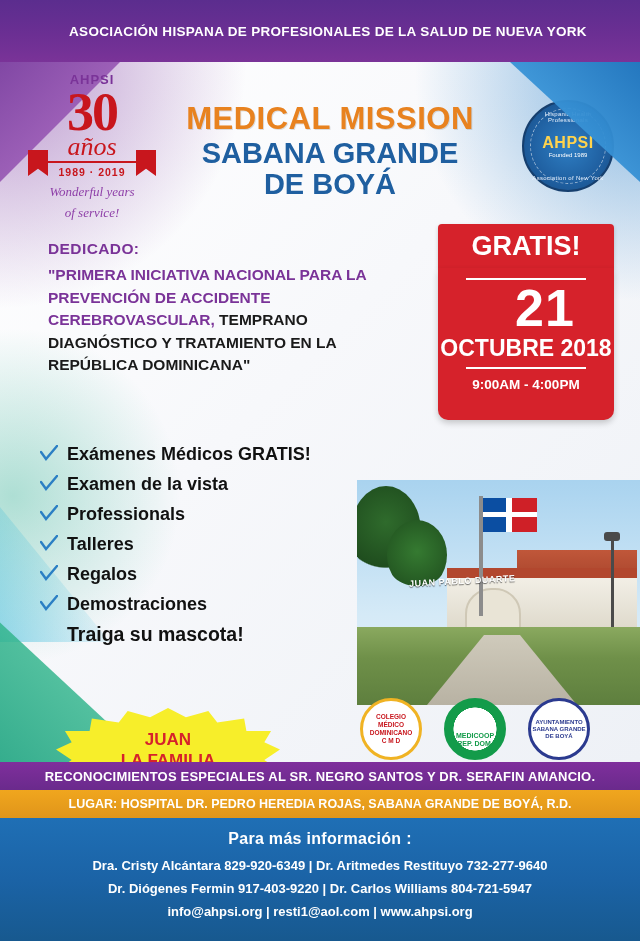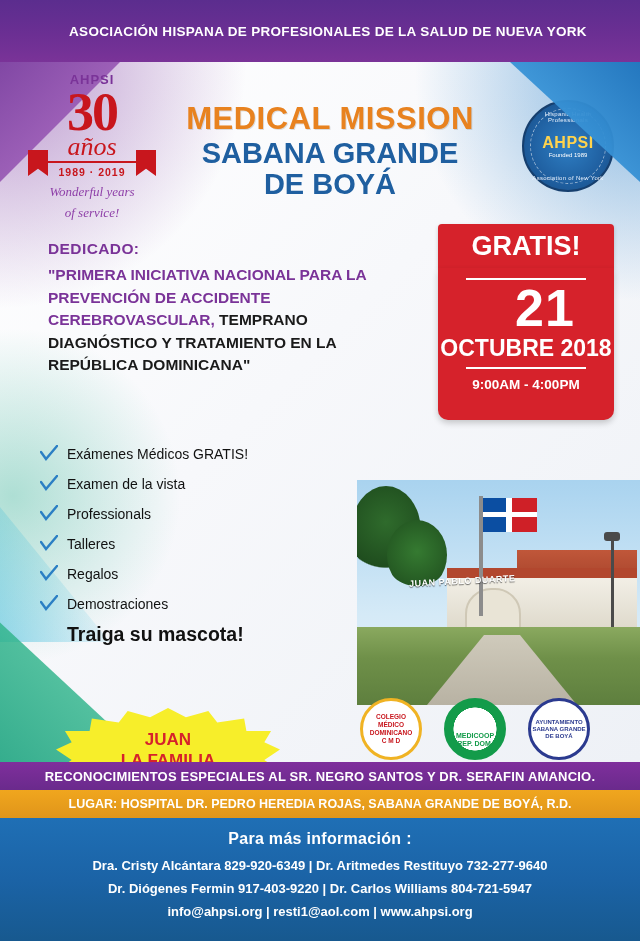--- a/index.html
+++ b/index.html
@@ -172,21 +172,21 @@
   .datecard .hours { font-size: 13.5px; font-weight: bold; }
 
   
   .list { position:absolute; left: 40px; top: 380px; width: 330px; }
   .list .row { display:flex; align-items:center; margin-bottom: 6px; }
   .list .chk {
     width: 18px; height: 18px; margin-right: 9px; flex: 0 0 18px; position: relative;
   }
   .list .chk svg { display:block; }
   .list .lbl {
-    font-size: 14px; font-weight: normal; color:#111; line-height: 24px;
+    font-size: 18px; font-weight: bold; color:#111; line-height: 24px;
   }
   .list .note {
     font-size: 19.5px; font-weight: bold; color:#111; margin-left: 27px; line-height: 24px;
   }
 
   
   .photo {
     position:absolute; right: 0; top: 418px; width: 283px; height: 225px;
     overflow:hidden;
     background: linear-gradient(180deg,#bcdcf2 0%, #d8ecf8 45%, #cfe2ef 100%);

